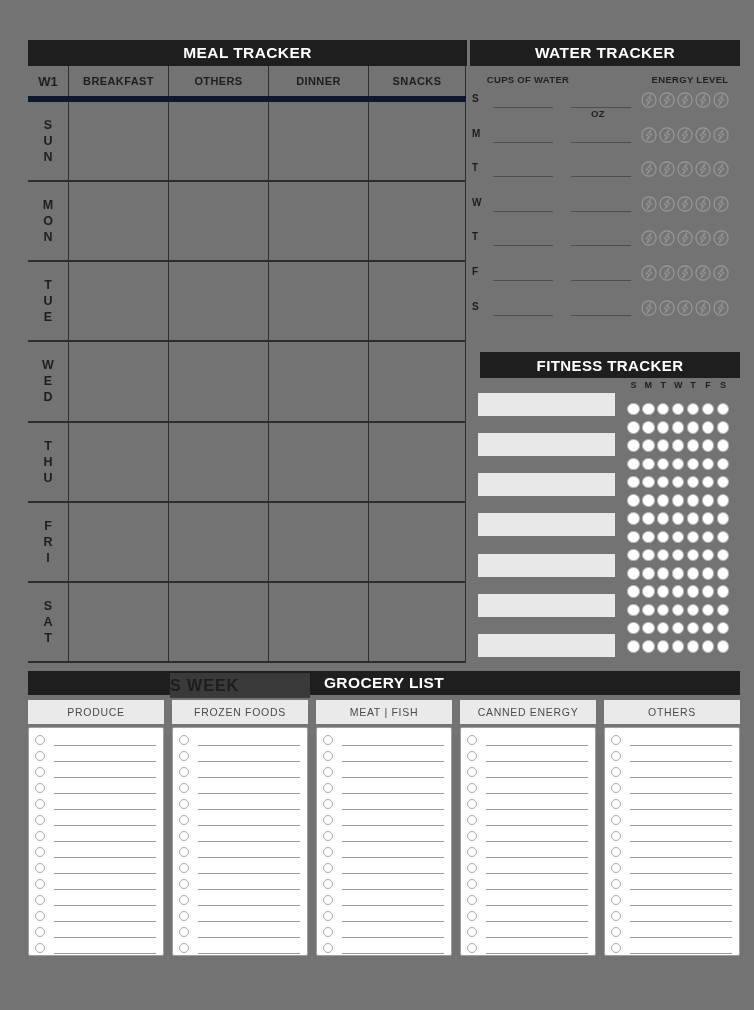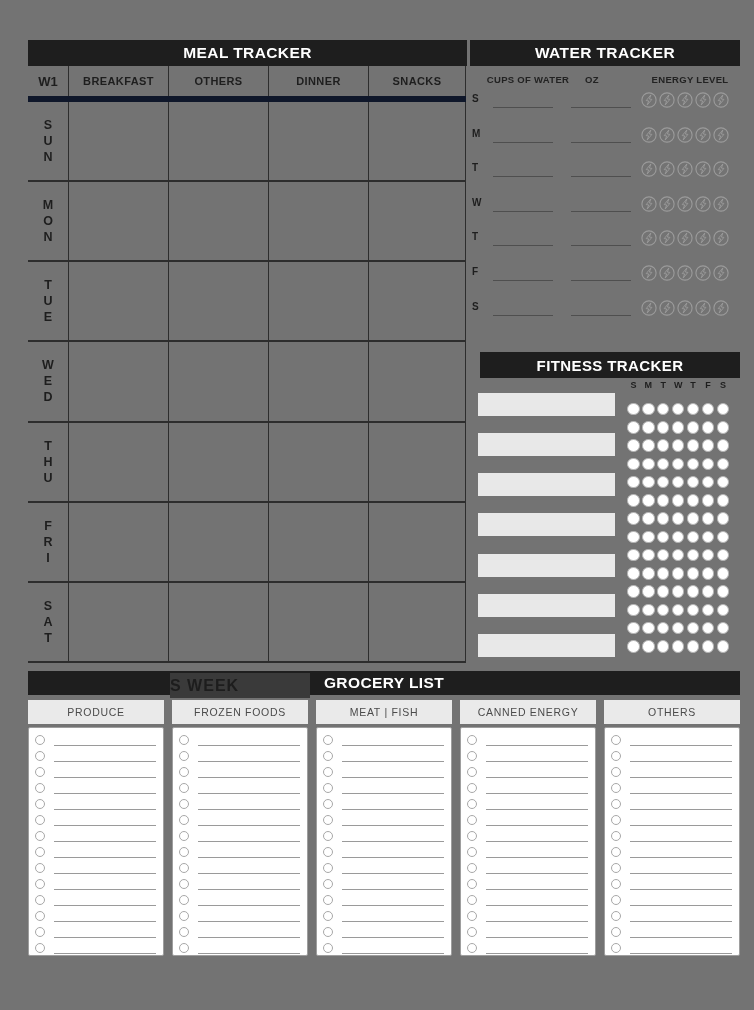--- a/index.html
+++ b/index.html
@@ -38,21 +38,21 @@
   .mt-col { display:flex; align-items:center; justify-content:center;
     font-weight:bold; font-size:11px; letter-spacing:.4px; }
   .mt-col.last, .mt-cell.last { width:97px; }
   .mt-day { flex-direction:column; font-weight:bold; font-size:12.5px; line-height:16px; }
 
   
   .water-section { position:absolute; left:470px; top:66px; width:270px; height:280px; }
   .w-head { position:absolute; top:8px; font-weight:bold; font-size:9.5px;
     letter-spacing:.3px; text-align:center; color:#222; }
   .w-head.cups   { left:6px;   width:104px; }
-  .w-head.oz     { left:102px; width:40px;  }
+  .w-head.oz     { left:108px; width:40px;margin-top:34px;  }
   .w-head.energy { left:174px; width:92px;  }
   .w-row { position:absolute; left:0; width:270px; height:22px; }
   .w-row .wl { position:absolute; left:2px; top:2px; font-weight:bold; font-size:10px; }
   .w-line { position:absolute; top:16px; width:60px; border-top:1.5px solid #4f4f4f; }
   .w-line.l1 { left:23px; }
   .w-line.l2 { left:101px; }
   .w-icons { position:absolute; left:171px; top:1px; display:flex; gap:2px; }
 
   
   .fit-days { position:absolute; left:626px; top:380px; width:104.3px; height:12px;

